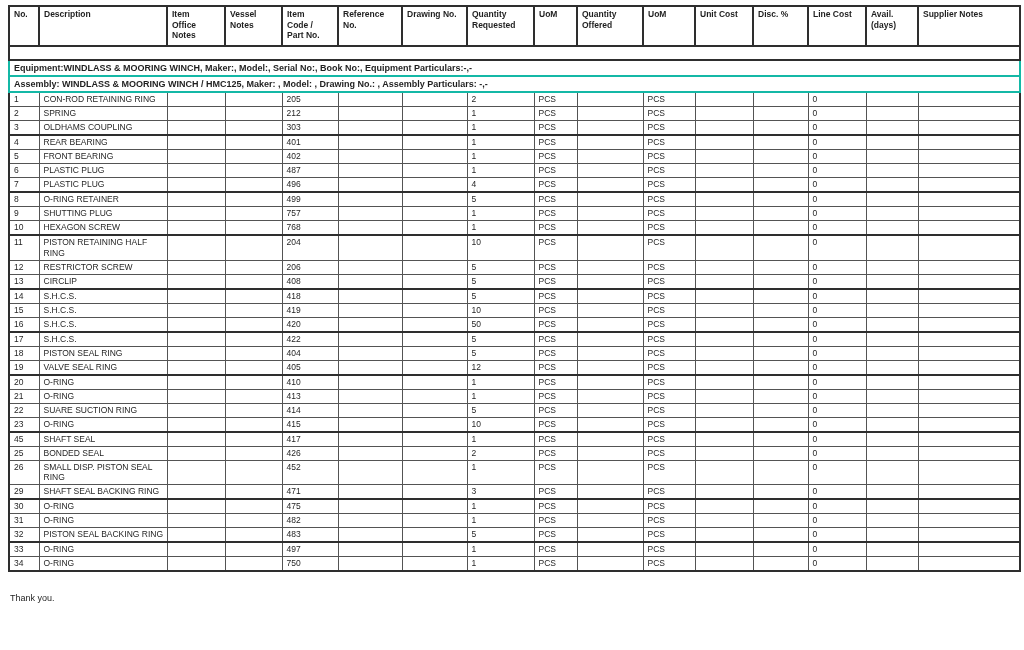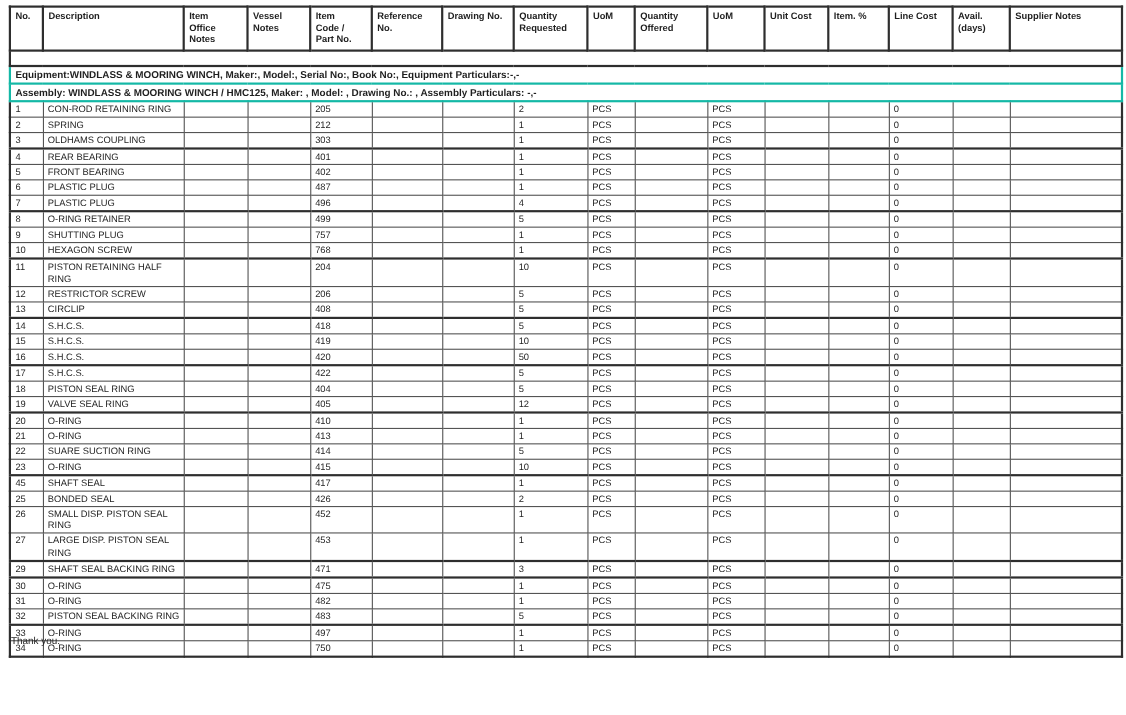--- a/index.html
+++ b/index.html
@@ -47,21 +47,21 @@
     font-size: 9px;
     line-height: 12px;
     height: 12px;
     border: 2px solid #14b8a6;
     white-space: nowrap;
   }
   tr.data-row td { height: 11px; }
   tr.group-end td { border-bottom: 2px solid #2e2e2e; }
   .footer-note {
     position: absolute;
-    top: 572px;
+    top: 588px;
     left: 2px;
     font-size: 9px;
     color: #1f1f1f;
   }
 </style>
 </head>
 <body>
 
 <div class="page">
   <table class="parts">
@@ -98,21 +98,21 @@
         <th>Reference
 No.</th>
         <th>Drawing No.</th>
         <th>Quantity
 Requested</th>
         <th>UoM</th>
         <th>Quantity
 Offered</th>
         <th>UoM</th>
         <th>Unit Cost</th>
-        <th>Item. %</th>
+        <th>Disc. %</th>
         <th>Line Cost</th>
         <th>Avail.
 (days)</th>
         <th>Supplier Notes</th>
       </tr>
     </thead>
     <tbody>
       <tr class="spacer-row">
         <td colspan="16"></td>
       </tr>
@@ -586,38 +586,20 @@
           <td>PCS</td>
           <td></td>
           <td>PCS</td>
           <td></td>
           <td></td>
           <td>0</td>
           <td></td>
           <td></td>
         </tr>
         <tr class="data-row group-end">
-          <td>27</td>
-          <td>LARGE DISP. PISTON SEAL RING</td>
-          <td></td>
-          <td></td>
-          <td>453</td>
-          <td></td>
-          <td></td>
-          <td>1</td>
-          <td>PCS</td>
-          <td></td>
-          <td>PCS</td>
-          <td></td>
-          <td></td>
-          <td>0</td>
-          <td></td>
-          <td></td>
-        </tr>
-        <tr class="data-row group-end">
           <td>29</td>
           <td>SHAFT SEAL BACKING RING</td>
           <td></td>
           <td></td>
           <td>471</td>
           <td></td>
           <td></td>
           <td>3</td>
           <td>PCS</td>
           <td></td>

